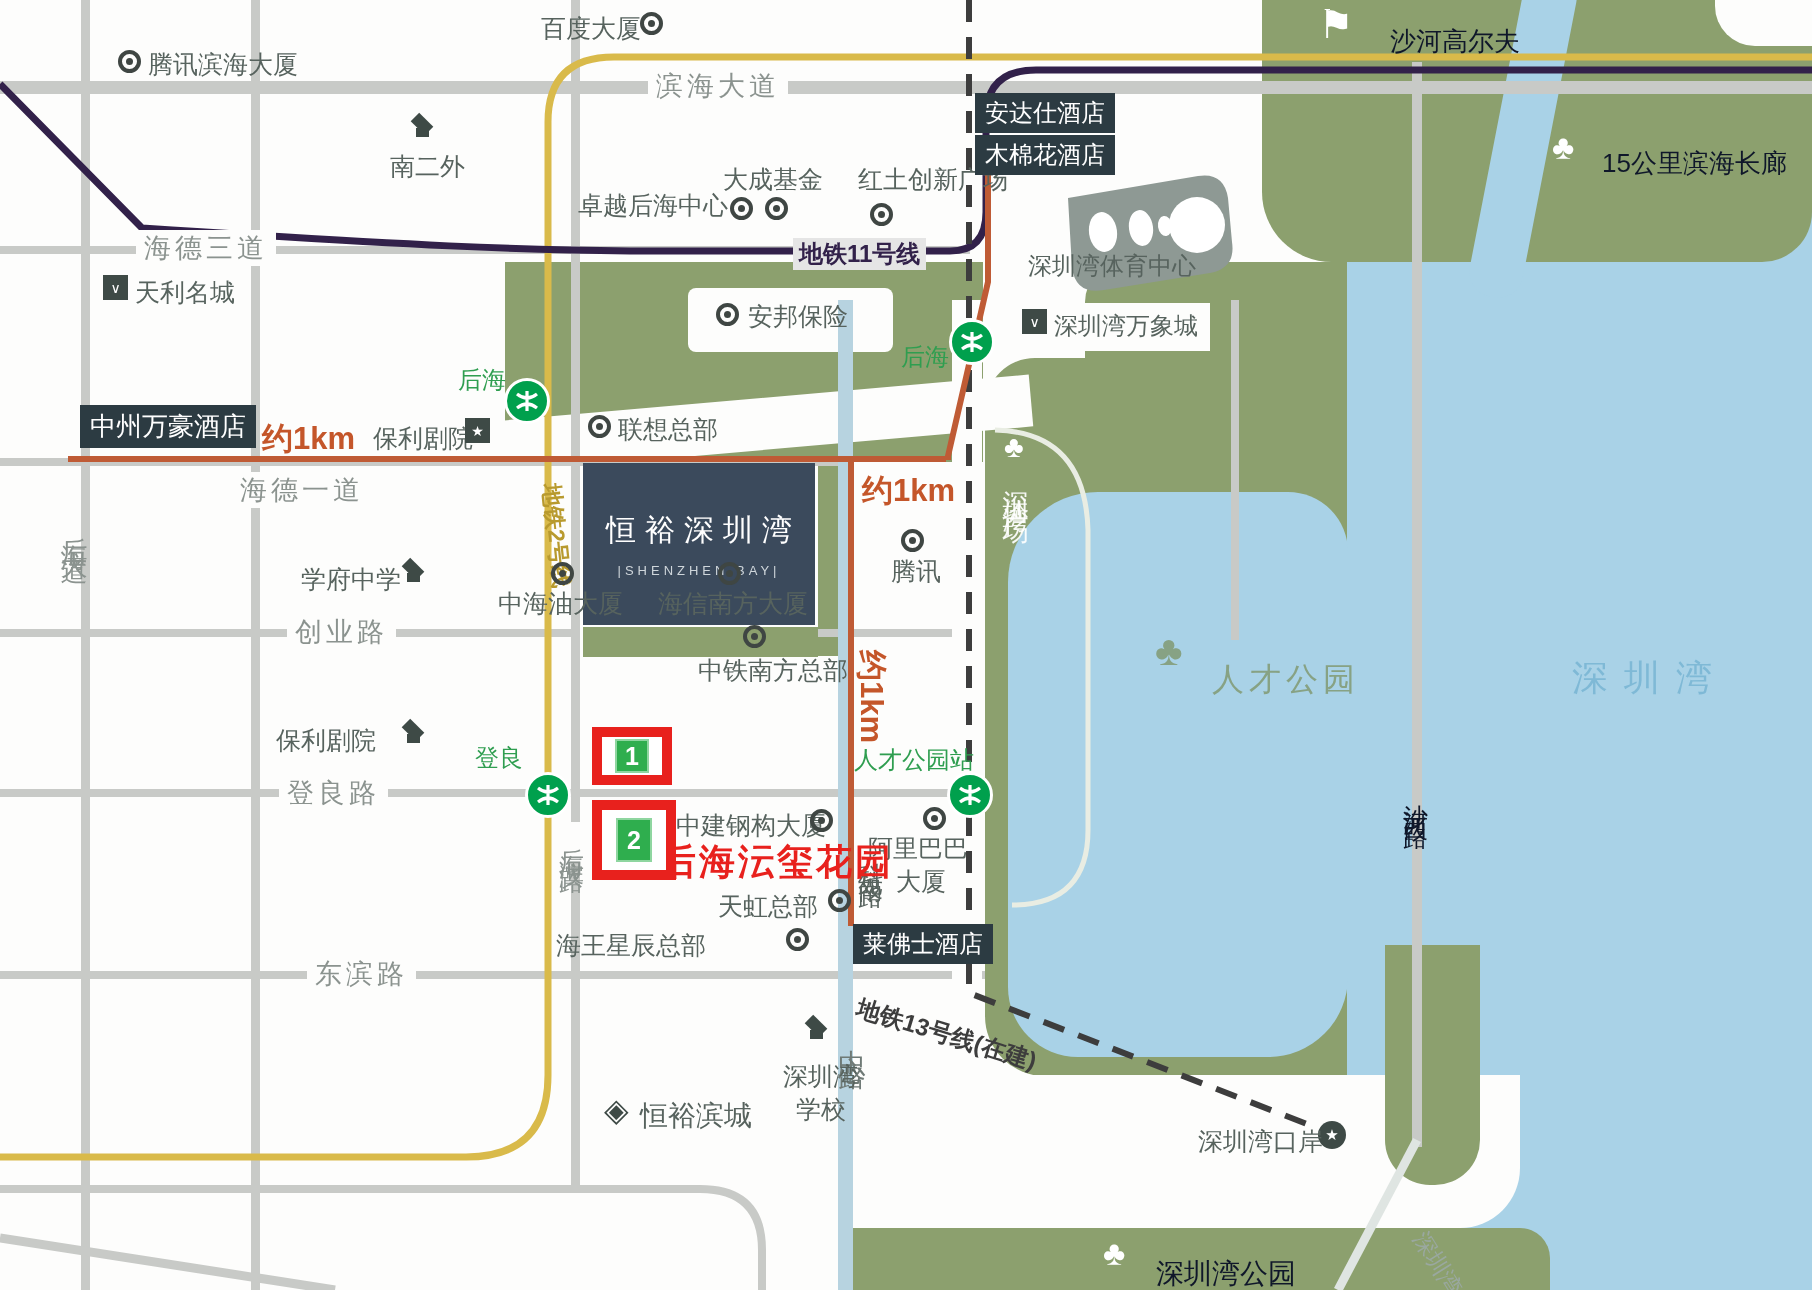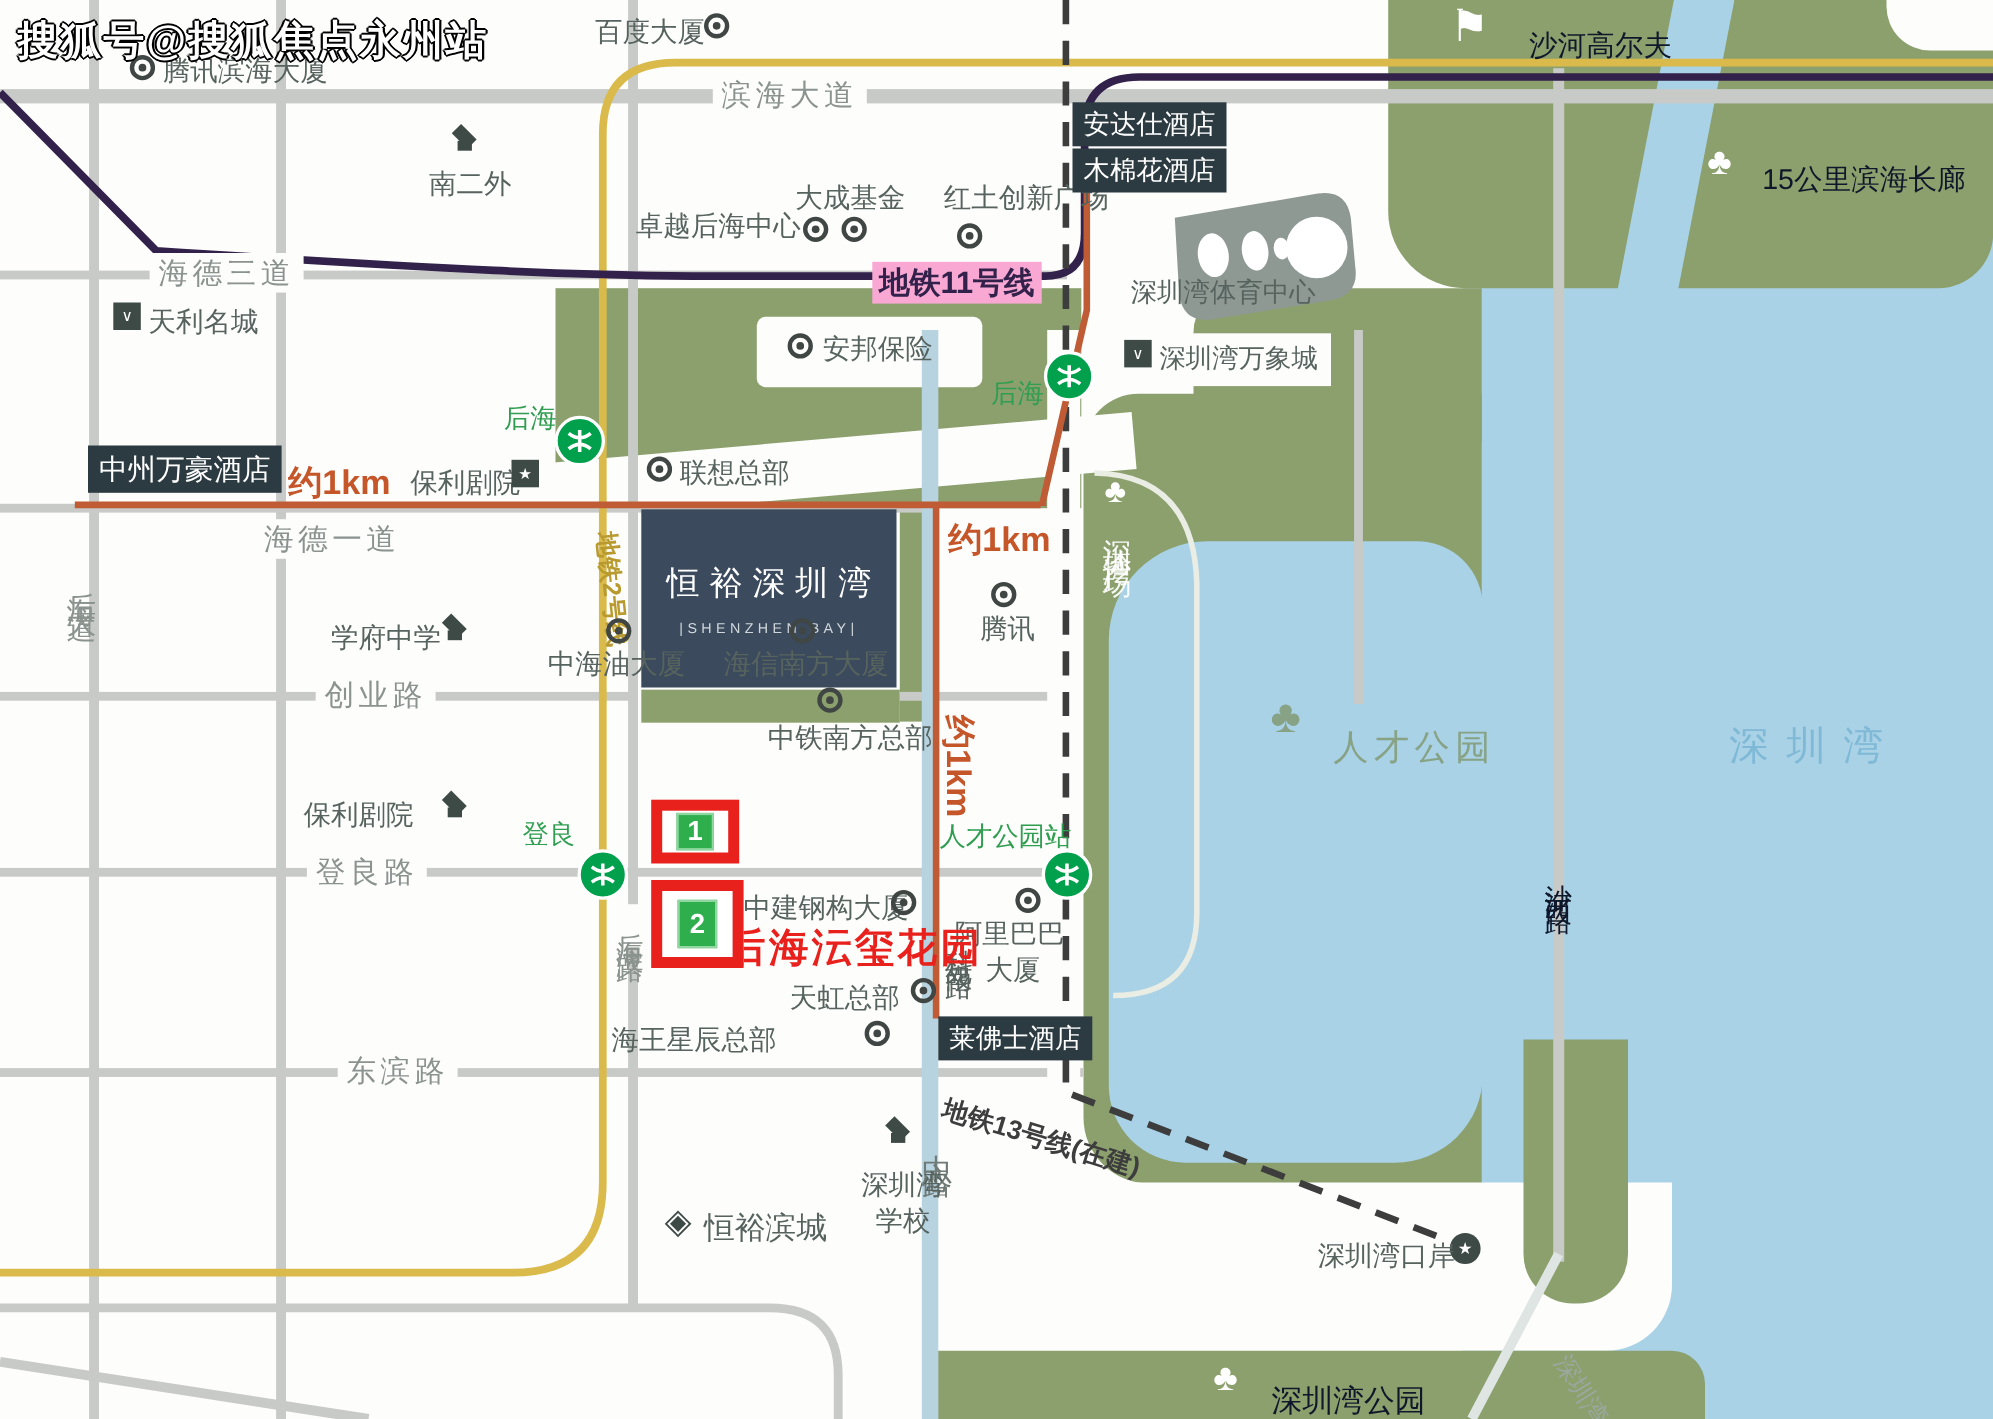--- a/index.html
+++ b/index.html
@@ -18,21 +18,21 @@
   .lm{position:absolute;font-size:25px;color:#57635e;white-space:nowrap;z-index:30;}
   .road-label{position:absolute;font-size:27px;color:#8b938f;background:#fdfdfc;padding:0 8px;
               letter-spacing:4px;white-space:nowrap;z-index:28;}
   .vert{writing-mode:vertical-rl;letter-spacing:7px;}
   .green-t{color:#2f9e50;}
   .orange-t{position:absolute;color:#c4562a;font-weight:bold;font-size:31px;z-index:30;white-space:nowrap;}
   .red-t{position:absolute;color:#e8211d;font-weight:bold;font-size:36px;letter-spacing:3px;z-index:34;white-space:nowrap;}
   .white-t{color:#0f172a;}
   .badge{position:absolute;background:#2c3b42;color:#fff;font-size:24px;padding:4px 10px;
          white-space:nowrap;z-index:32;}
-  .metro-label{position:absolute;font-size:28px;font-weight:bold;color:#32214a;background:#f9a8d4;
+  .metro-label{position:absolute;font-size:24px;font-weight:bold;color:#32214a;background:#e5e5e5;
                padding:0 6px;z-index:29;white-space:nowrap;}
   
   .dot{position:absolute;width:23px;height:23px;border:4px solid #3f4643;border-radius:50%;z-index:30;}
   .dot::after{content:"";position:absolute;inset:4px;background:#3f4643;border-radius:50%;}
   .metro{position:absolute;width:46px;height:46px;background:#00a04d;border:3px solid #fff;
          border-radius:50%;z-index:31;display:flex;align-items:center;justify-content:center;}
   .cap{position:absolute;width:36px;height:28px;z-index:30;}
   .cap::before{content:"";position:absolute;left:8px;top:0;width:20px;height:20px;background:#3e4a46;
                transform:rotate(45deg) scaleY(.6);}
   .cap::after{content:"";position:absolute;left:12px;top:14px;width:13px;height:9px;background:#3e4a46;}
@@ -239,14 +239,13 @@
   <div class="lm" style="left:1198px;top:1125px;z-index:33;">深圳湾口岸</div>
   <span class="circicon" style="left:1318px;top:1121px;">★</span>
   <span class="tree white-t" style="left:1103px;top:1236px;color:#fff;z-index:34;">♣</span>
   <div class="lm white-t" style="left:1156px;top:1255px;font-size:28px;z-index:34;">深圳湾公园</div>
   <div class="abs" style="left:1432px;top:1226px;font-size:23px;color:#9aa8a0;transform:rotate(58deg);transform-origin:left top;z-index:33;white-space:nowrap;">深圳湾大桥</div>
 
   <span class="tree" style="left:1155px;top:630px;color:#87a284;font-size:42px;">♣</span>
   <div class="park-label" style="left:1212px;top:658px;">人才公园</div>
   <div class="sea-label" style="left:1572px;top:654px;">深圳湾</div>
 
-  <div class="wm">搜狐号@搜狐焦点永州站</div>
 </div>
 
 </body></html>

